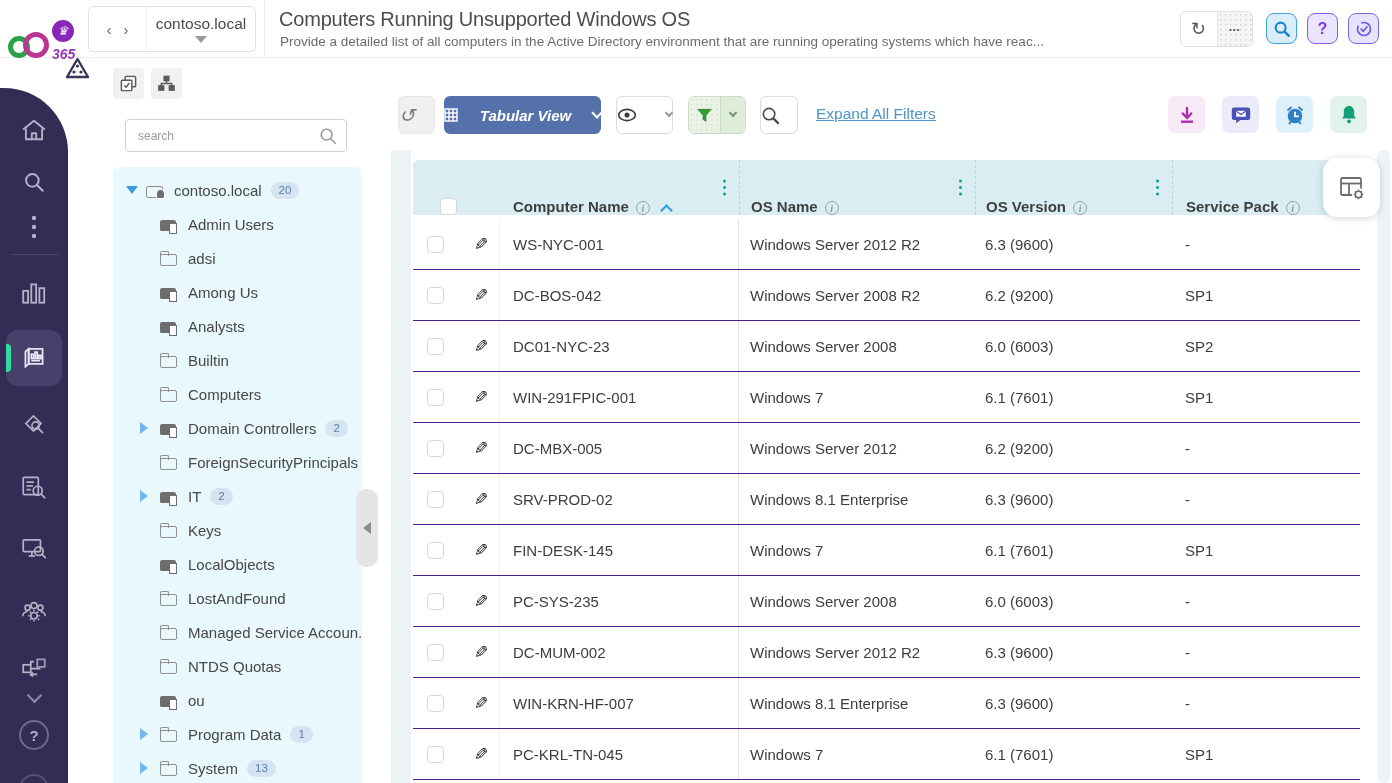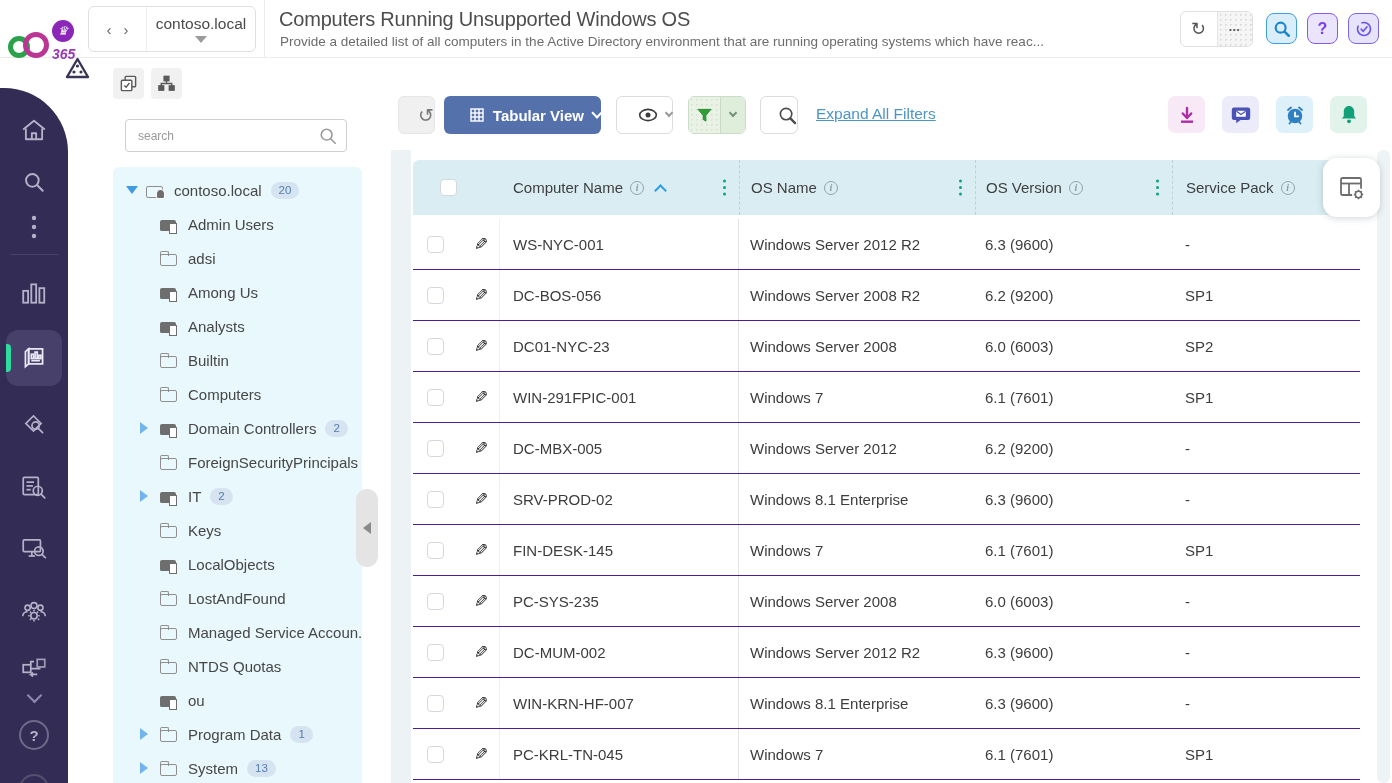--- a/index.html
+++ b/index.html
@@ -73,21 +73,21 @@
   .tlabel { font-size:15px; color:#474747; white-space:nowrap; }
   .badge { margin-left:9px; background:#d6e4f2; color:#537dab; font-size:11.5px; padding:2.5px 8px; border-radius:10px; }
   .collapse-handle { position:absolute; left:356px; top:489px; width:22px; height:78px; background:#e4e4e4; border-radius:11px; display:flex; align-items:center; justify-content:center; z-index:3; }
   .collapse-handle::after { content:''; border-top:6px solid transparent; border-bottom:6px solid transparent; border-right:8px solid #8a8a8a; }
 
   
   .gutter-strip { position:absolute; left:391px; top:150px; width:20px; bottom:0; background:#edf2f5; }
   .scroll-track { position:absolute; left:1377px; top:150px; width:13px; bottom:0; background:#eef3f6; border-radius:6px; }
 
   .toolbar { position:absolute; left:398px; top:96px; height:38px; width:980px; }
-  .tb-btn { position:absolute; top:0; height:38px; border-radius:6px; display:flex; align-items:center; justify-content:flex-end; }
+  .tb-btn { position:absolute; top:0; height:38px; border-radius:6px; display:flex; align-items:center; justify-content:space-between;font-style:italic; }
   .tb-refresh { left:0; width:37px; background:#f0f0f0; border:1px solid #e6e6e6; color:#7a7a7a; }
   .tb-refresh::after { content:'↺'; font-size:19px; }
   .tb-view { left:46px; width:157px; background:#5571ac; color:#fff; gap:9px; cursor:pointer; }
   .tb-view-label { font-size:15px; font-weight:bold; }
   .chev { width:8px; height:8px; border-right:2px solid currentColor; border-bottom:2px solid currentColor; transform:rotate(45deg); margin-top:-4px; }
   .tb-eye { left:218px; width:57px; background:#fff; border:1px solid #dcdcdc; gap:8px; color:#9a9a9a; }
   .tb-filter { left:290px; width:58px; border:1px solid #ccdcc8; overflow:hidden; padding:0; }
   .filter-main { width:31px; height:100%; background:#e9f2e5 radial-gradient(#d7e6d2 1px, transparent 1px); background-size:5px 5px; display:flex; align-items:center; justify-content:center; }
   .filter-arrow { flex:1; height:100%; background:#dfeddb; border-left:1px solid #c9dbc5; display:flex; align-items:center; justify-content:center; color:#77917a; }
   .tb-search { left:362px; width:38px; background:#fff; border:1px solid #dcdcdc; }
@@ -95,21 +95,21 @@
   .chip { position:absolute; top:0; width:37px; height:37px; border-radius:7px; display:flex; align-items:center; justify-content:center; background-size:5px 5px; }
   .chip-download { left:770px; background-color:#f7e9f5; }
   .chip-email    { left:824px; background-color:#ebebfa; }
   .chip-alarm    { left:878px; background-color:#def0f9; }
   .chip-bell     { left:932px; background-color:#e1f3eb; }
 
   
   .grid-table { position:absolute; left:413px; top:160px; width:947px; }
   .trow { display:grid; grid-template-columns:50px 37px 239px 236px 197px 188px; align-items:center; }
   .thead { height:55px; background:#d9edf2; border-radius:6px 6px 0 0; }
-  .th { position:relative; height:100%; display:flex; align-items:center; font-size:15px; color:#3f3f3f; padding-left:13px; }
+  .th { position:relative; height:100%; display:flex; align-items:flex-end; font-size:15px; color:#3f3f3f; padding-left:13px;font-weight:bold; }
   .th.dashed { border-left:1px dashed #b7d4da; }
   .th-os { padding-left:11px; } .th-ver { padding-left:10px; } .th-sp { padding-left:13px; }
   .inf { width:14px; height:14px; border:1px solid #93a4ac; border-radius:50%; color:#8b9ca4; display:inline-flex; align-items:center; justify-content:center; margin-left:7px; flex:0 0 14px; font-family:"Liberation Serif", serif; font-size:10px; font-style:italic; font-weight:bold; }
   .inf::after { content:'i'; }
   .sort-asc { width:9px; height:9px; border-left:2.5px solid #2a9ee2; border-top:2.5px solid #2a9ee2; transform:rotate(45deg); margin-left:12px; margin-top:5px; }
   .kebab { position:absolute; right:13px; top:50%; width:3.5px; height:3.5px; margin-top:-2px; border-radius:50%; background:#0aa08a; box-shadow:0 6.5px 0 #0aa08a, 0 -6.5px 0 #0aa08a; cursor:pointer; }
   .cbx { width:17px; height:17px; border:1.5px solid #d4d9df; border-radius:4px; background:#fff; margin-left:14px; cursor:pointer; }
   .tbody { margin-top:4px; }
   .tbody .trow { height:51px; border-bottom:1px solid #4c1d95; background:#fff; }
   .td { height:100%; display:flex; align-items:center; font-size:15px; color:#3d3d3d; }
@@ -575,21 +575,21 @@
           <div class="td td-sp">-</div>
         </div>
 
         <div class="trow">
           <div class="td">
             <span class="cbx"></span>
           </div>
           <div class="td td-edit">
             <span class="pencil"></span>
           </div>
-          <div class="td td-name">DC-BOS-056</div>
+          <div class="td td-name">DC-BOS-042</div>
           <div class="td td-os">Windows Server 2008 R2</div>
           <div class="td td-ver">6.2 (9200)</div>
           <div class="td td-sp">SP1</div>
         </div>
 
         <div class="trow">
           <div class="td">
             <span class="cbx"></span>
           </div>
           <div class="td td-edit">

